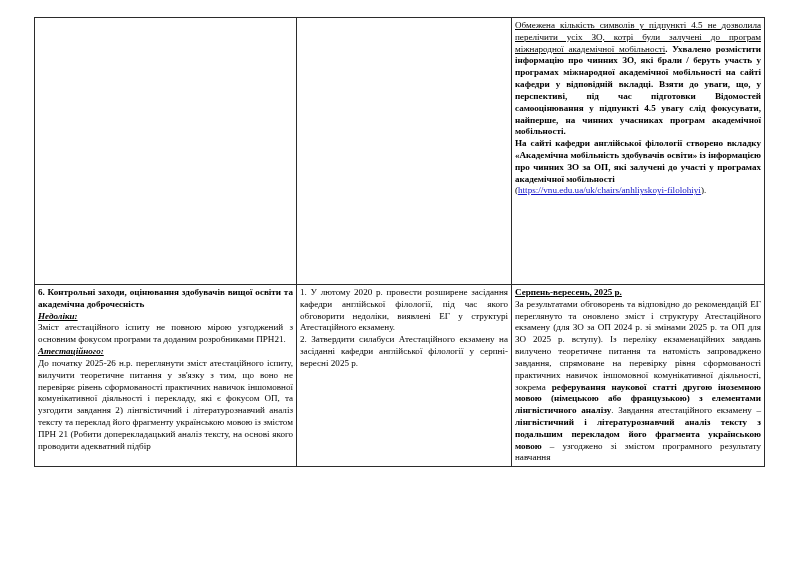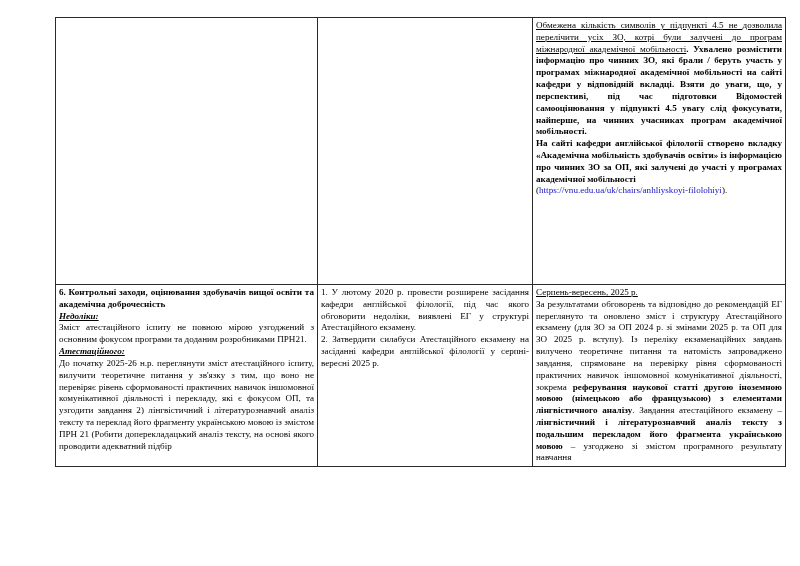--- a/index.html
+++ b/index.html
@@ -15,21 +15,21 @@
     overflow: hidden;
   }
   .page {
     position: relative;
     width: 800px;
     height: 566px;
     background: #ffffff;
   }
   .doc-table {
     position: absolute;
-    left: 55px;
+    left: 34px;
     top: 17px;
     width: 730px;
     border-collapse: collapse;
     table-layout: fixed;
   }
   .doc-table td {
     border: 1px solid #2b2b2b;
     vertical-align: top;
     padding: 2px 3px 2px 3px;
     font-size: 9.1px;
@@ -48,23 +48,24 @@
 
   p.para {
     margin: 0;
     text-align: justify;
     text-justify: inter-word;
   }
 
   .b { font-weight: bold; }
   .i { font-style: italic; text-decoration: underline; }
   .u { text-decoration: underline; }
-  .bu { font-weight: normal; text-decoration: underline; }
+  .bu { font-weight: bold; text-decoration: underline; }
   .link {
     color: #1414c8;
+    text-decoration: underline;
   }
   .nojust { text-align: left; }
 </style>
 </head>
 <body>
 
 <div class="page">
 
   <table class="doc-table">
     <colgroup>

